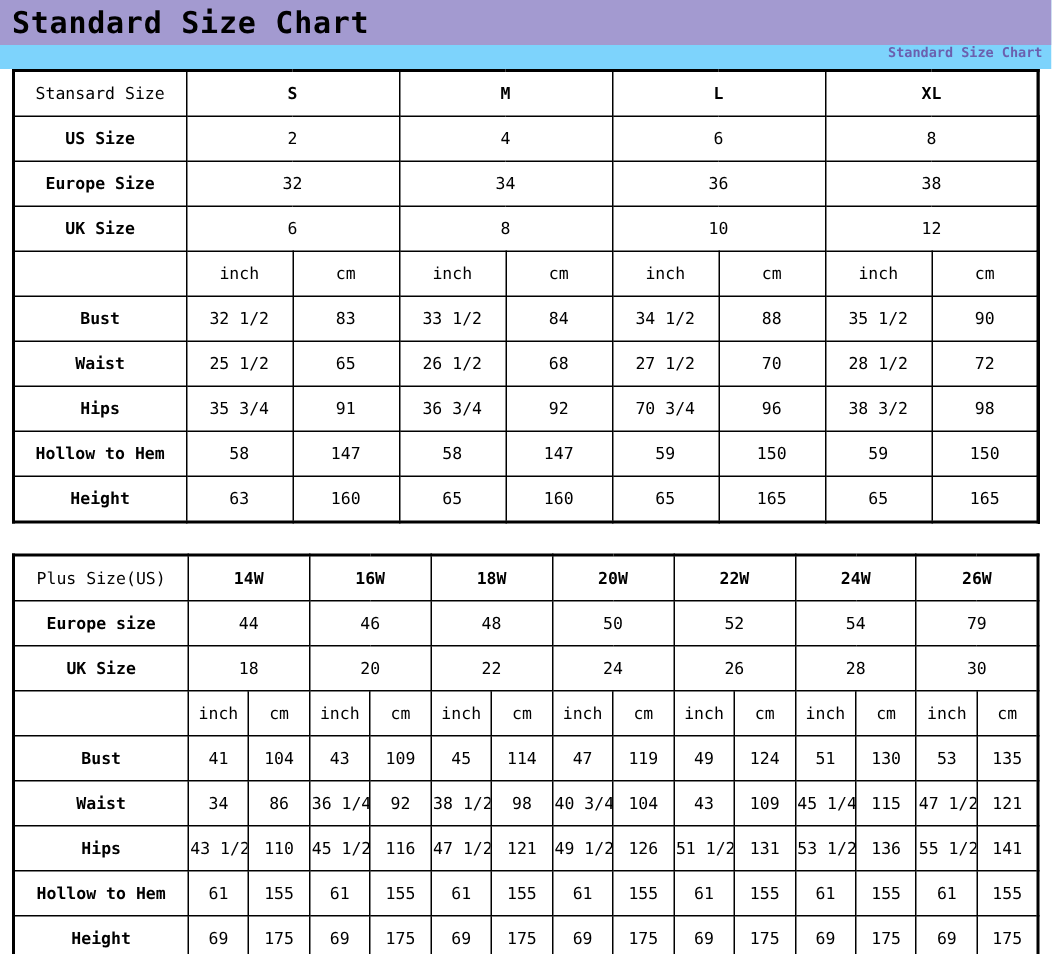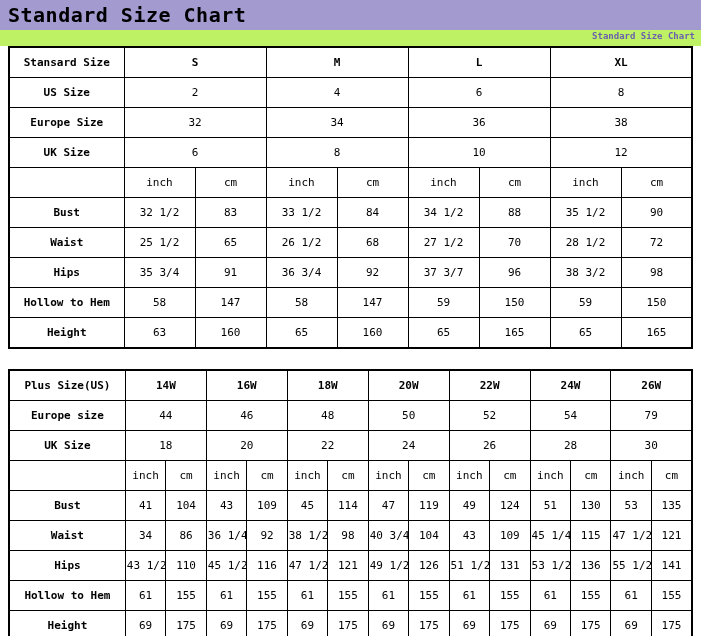--- a/index.html
+++ b/index.html
@@ -11,21 +11,21 @@
     width: 701px;
     height: 636px;
     font-family: "DejaVu Sans Mono", monospace;
     color: #000;
     position: relative;
     overflow: hidden;
   }
   .header {
     position: relative;
     height: 46px;
-    background: #bef264;
+    background: #7dd3fc;
     padding-left: 45px;
   }
   .header-bar {
     position: absolute;
     left: 0;
     top: 0;
     width: 701px;
     height: 30px;
     background: #a39ad0;
   }
@@ -65,21 +65,21 @@
     height: 29px;
     padding: 0 1px;
     overflow: hidden;
     white-space: nowrap;
   }
   td.rowlabel {
     font-size: 11.5px;
     font-weight: bold;
   }
   td.corner {
-    font-weight: bold;
+    font-weight: normal;
     font-size: 11.5px;
   }
   td.groupcell {
     font-weight: bold;
     font-size: 12px;
   }
   td.unit {
     font-size: 11px;
   }
   td.blank {
@@ -208,21 +208,21 @@
           <td>83</td>
           <td>34</td>
           <td>86</td>
         </tr>
         <tr>
           <td class="rowlabel">Hips</td>
           <td>35 3/4</td>
           <td>91</td>
           <td>36 3/4</td>
           <td>92</td>
-          <td>37 3/7</td>
+          <td>70 3/4</td>
           <td>96</td>
           <td>38 3/2</td>
           <td>98</td>
           <td>39 3/4</td>
           <td>101</td>
           <td>41 1/4</td>
           <td>105</td>
           <td>42 3/4</td>
           <td>109</td>
           <td>44 1/4</td>

